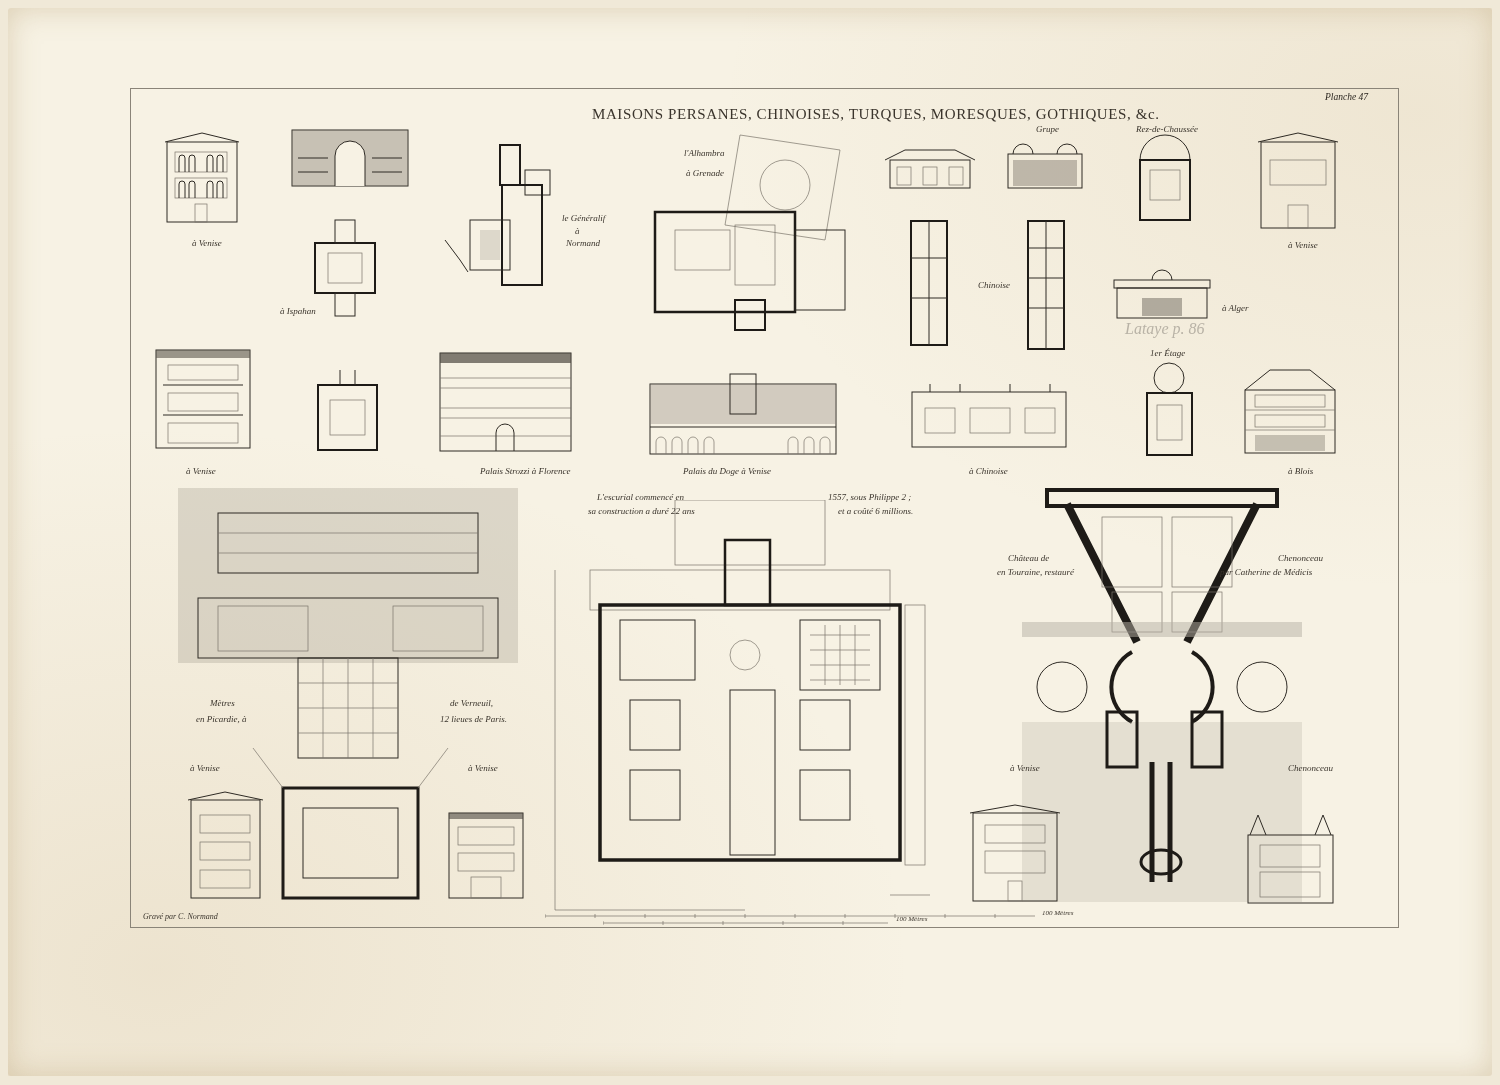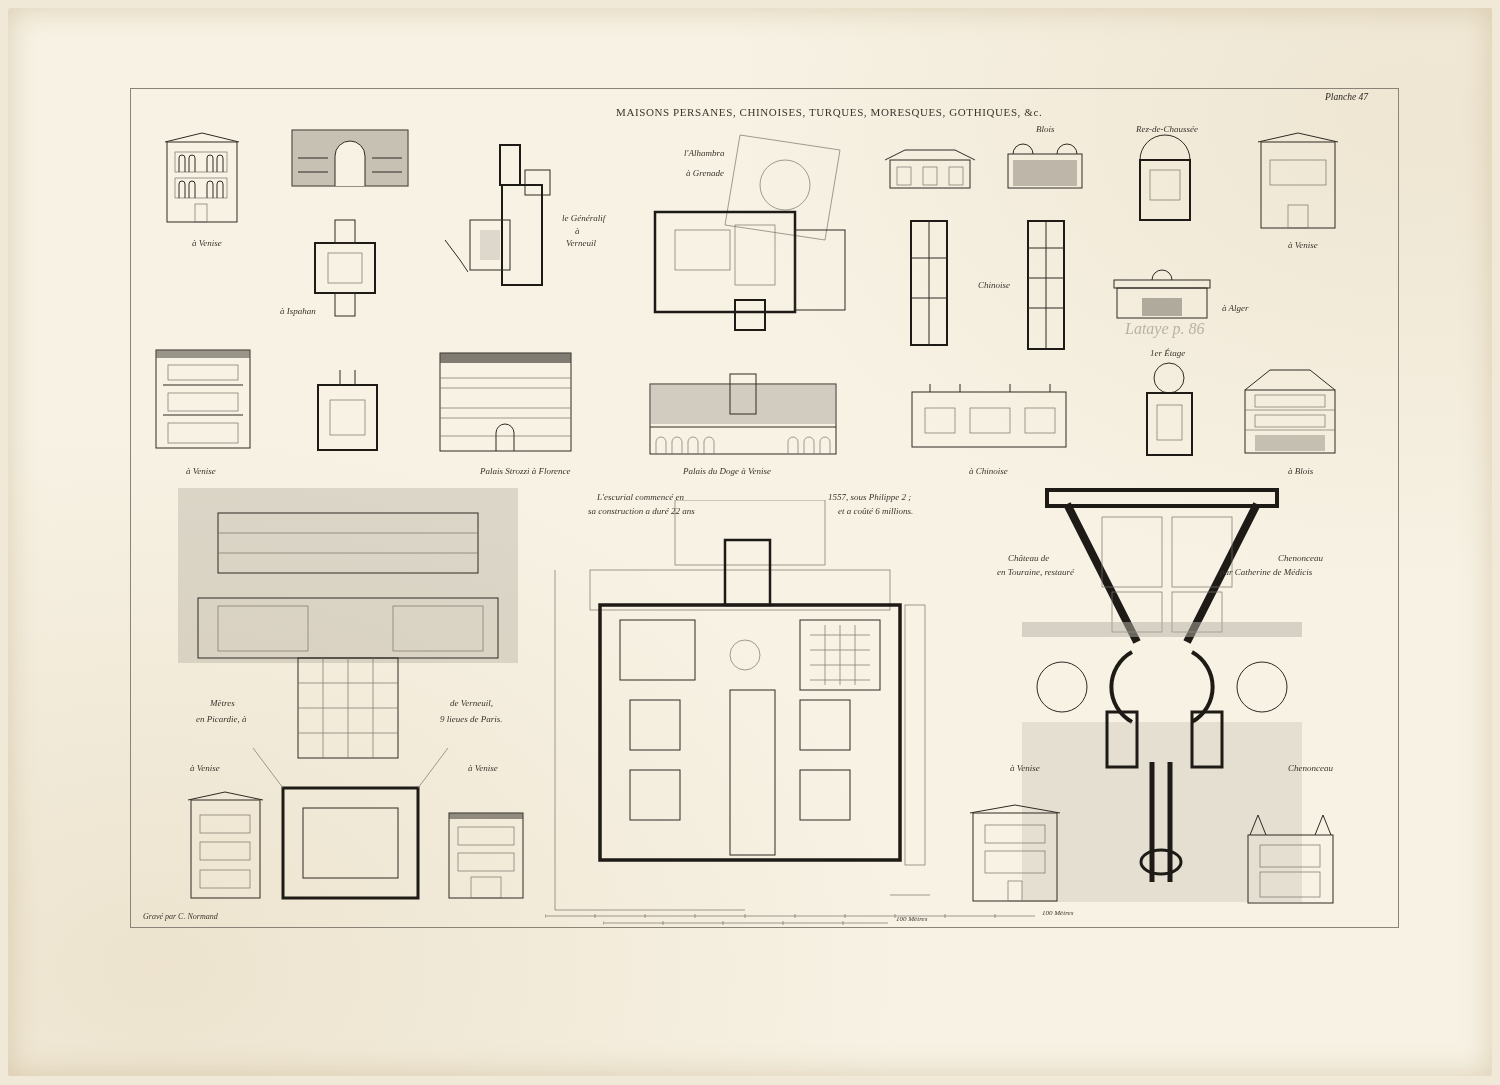--- a/index.html
+++ b/index.html
@@ -4,21 +4,21 @@
 <style>
   html,body{margin:0;padding:0;}
   body{width:1500px;height:1085px;background:#f0e9d8;position:relative;overflow:hidden;font-family:"Liberation Serif","DejaVu Serif",serif;color:#2b2620;}
   .sheet{position:absolute;left:8px;top:8px;width:1484px;height:1068px;background:#f7f2e4;
     box-shadow:inset 0 0 30px rgba(170,140,90,.35);border-radius:3px;}
   .sheet::before{content:"";position:absolute;inset:0;background:
     radial-gradient(ellipse at 10% 90%,rgba(190,160,110,.18),transparent 40%),
     radial-gradient(ellipse at 95% 10%,rgba(190,160,110,.15),transparent 35%);}
   .frame{position:absolute;left:130px;top:88px;width:1267px;height:838px;border:1px solid #8a8478;}
   .t{position:absolute;font-style:italic;font-size:9px;color:#3a342c;white-space:nowrap;}
-  .title{position:absolute;left:616px;top:106px;font-size:11px;letter-spacing:.6px;color:#3a342c;}
+  .title{position:absolute;left:592px;top:106px;font-size:15px;letter-spacing:.6px;color:#3a342c;}
   .plate{position:absolute;left:1325px;top:92px;font-style:italic;font-size:9.5px;}
   .pencil{position:absolute;left:1125px;top:320px;font-style:italic;font-size:16px;color:#b8b2a6;}
   .fig{position:absolute;}
   svg{display:block;}
   .ln{stroke:#2e2a24;fill:none;stroke-width:1;}
   .thk{stroke:#1e1b17;fill:none;stroke-width:3.5;}
   .lt{stroke:#7a746a;fill:none;stroke-width:.7;}
   .wt{fill:#c9c3b6;opacity:.55;}
 </style>
 </head>
@@ -322,24 +322,24 @@
         <rect x="20" y="35" width="60" height="22"></rect>
         <rect x="20" y="62" width="60" height="25"></rect>
       </g>
     </svg>
 </div>
 
 <div class="t" style="left:192px;top:238px">à Venise</div>
 <div class="t" style="left:280px;top:306px">à Ispahan</div>
 <div class="t" style="left:562px;top:213px">le Généralif</div>
 <div class="t" style="left:575px;top:226px">à</div>
-<div class="t" style="left:566px;top:238px">Verneuil</div>
+<div class="t" style="left:566px;top:238px">Normand</div>
 <div class="t" style="left:684px;top:148px">l'Alhambra</div>
 <div class="t" style="left:686px;top:168px">à Grenade</div>
-<div class="t" style="left:1036px;top:124px">Blois</div>
+<div class="t" style="left:1036px;top:124px">Grupe</div>
 <div class="t" style="left:1136px;top:124px">Rez-de-Chaussée</div>
 <div class="t" style="left:1288px;top:240px">à Venise</div>
 <div class="t" style="left:978px;top:280px">Chinoise</div>
 <div class="t" style="left:1222px;top:303px">à Alger</div>
 <div class="t" style="left:1150px;top:348px">1er Étage</div>
 <div class="t" style="left:186px;top:466px">à Venise</div>
 <div class="t" style="left:480px;top:466px">Palais Strozzi à Florence</div>
 <div class="t" style="left:683px;top:466px">Palais du Doge à Venise</div>
 <div class="t" style="left:969px;top:466px">à Chinoise</div>
 <div class="t" style="left:1288px;top:466px">à Blois</div>
@@ -347,21 +347,21 @@
 <div class="t" style="left:588px;top:506px">sa construction a duré 22 ans</div>
 <div class="t" style="left:828px;top:492px">1557, sous Philippe 2 ;</div>
 <div class="t" style="left:838px;top:506px">et a coûté 6 millions.</div>
 <div class="t" style="left:1008px;top:553px">Château de</div>
 <div class="t" style="left:997px;top:567px">en Touraine, restauré</div>
 <div class="t" style="left:1278px;top:553px">Chenonceau</div>
 <div class="t" style="left:1220px;top:567px">par Catherine de Médicis</div>
 <div class="t" style="left:210px;top:698px">Mètres</div>
 <div class="t" style="left:196px;top:714px">en Picardie, à</div>
 <div class="t" style="left:450px;top:698px">de Verneuil,</div>
-<div class="t" style="left:440px;top:714px">9 lieues de Paris.</div>
+<div class="t" style="left:440px;top:714px">12 lieues de Paris.</div>
 <div class="t" style="left:190px;top:763px">à Venise</div>
 <div class="t" style="left:468px;top:763px">à Venise</div>
 <div class="t" style="left:1010px;top:763px">à Venise</div>
 <div class="t" style="left:1288px;top:763px">Chenonceau</div>
 <div class="t" style="left:143px;top:912px;font-size:8px">Gravé par C. Normand</div>
 
 <div class="fig" style="left:545px;top:912px;">
   <svg width="500" height="8">
       <path class="lt" d="M0 4h490"></path>
       <path class="lt" d="M0 2v4M50 2v4M100 2v4M150 2v4M200 2v4M250 2v4M300 2v4M350 2v4M400 2v4M450 2v4"></path>

